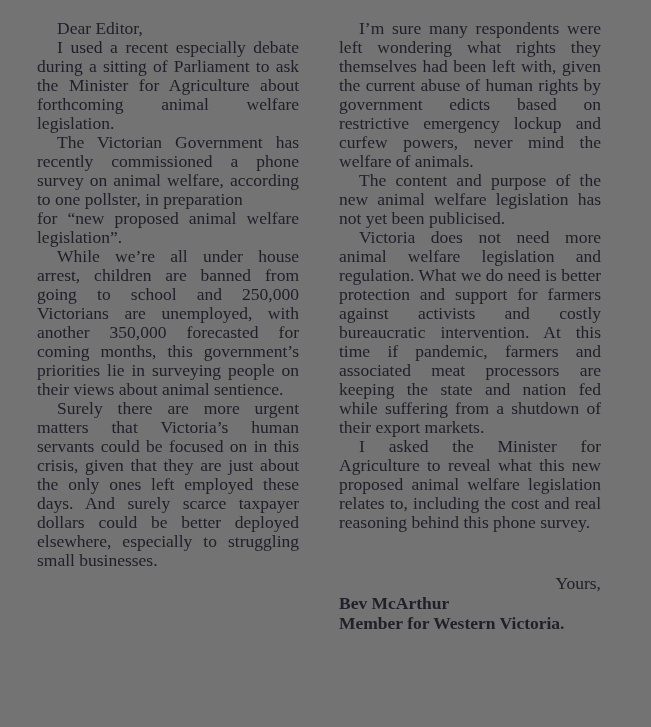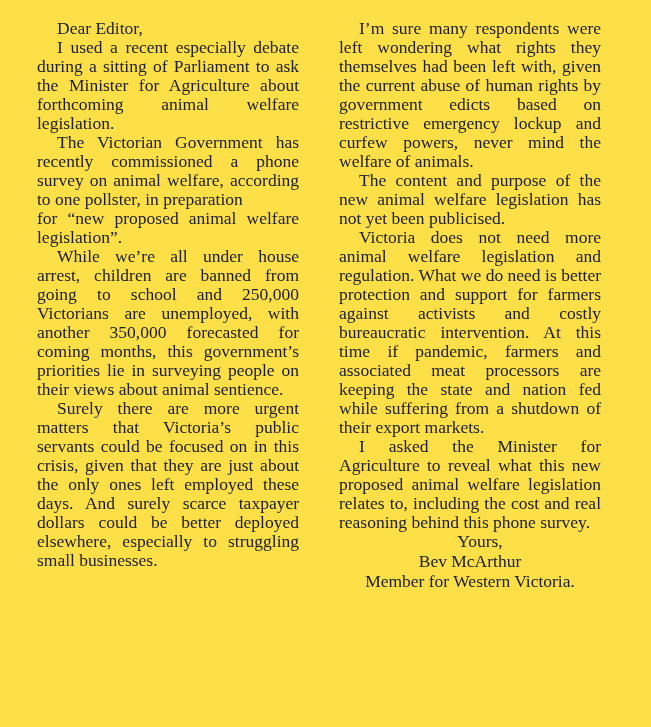--- a/index.html
+++ b/index.html
@@ -5,21 +5,21 @@
   html, body {
     margin: 0;
     padding: 0;
     background: #ffffff;
   }
   .page {
     position: relative;
     width: 651px;
     height: 727px;
     box-sizing: border-box;
-    background: #fde047;
+    background: #737373;
     color: #20202b;
     padding: 19px 50px 0 37px;
     overflow: hidden;
     font-family: "Liberation Serif", "DejaVu Serif", serif;
   }
   .columns {
     display: flex;
     gap: 40px;
   }
   .col {
@@ -38,43 +38,44 @@
     text-indent: 20px;
     text-align: left;
   }
   .col p.continuation {
     text-indent: 0;
   }
   .col p.space-before {
     margin-top: 0;
   }
   .col p.closing {
-    text-align: center;
+    text-align: right;
+    margin-top: 42px;
   }
   .signature {
-    font-weight: normal;
-    text-align: center;
+    font-weight: bold;
+    text-align: left;
   }
   .signature div {
     line-height: 20px;
   }
 </style>
 </head>
 <body>
 
 <div class="page">
   <div class="columns">
 
     <div class="col">
       <p class="salutation">Dear Editor,</p>
       <p>I used a recent especially debate during a sitting of Parliament to ask the Minister for Agriculture about forthcoming animal welfare legislation.</p>
       <p>The Victorian Government has recently commissioned a phone survey on animal welfare, according to one pollster, in preparation</p>
       <p class="continuation">for “new proposed animal welfare legislation”.</p>
       <p>While we’re all under house arrest, children are banned from going to school and 250,000 Victorians are unemployed, with another 350,000 forecasted for coming months, this government’s priorities lie in surveying people on their views about animal sentience.</p>
-      <p>Surely there are more urgent matters that Victoria’s public servants could be focused on in this crisis, given that they are just about the only ones left employed these days. And surely scarce taxpayer dollars could be better deployed elsewhere, especially to struggling small businesses.</p>
+      <p>Surely there are more urgent matters that Victoria’s human servants could be focused on in this crisis, given that they are just about the only ones left employed these days. And surely scarce taxpayer dollars could be better deployed elsewhere, especially to struggling small businesses.</p>
     </div>
 
     <div class="col">
       <p>I’m sure many respondents were left wondering what rights they themselves had been left with, given the current abuse of human rights by government edicts based on restrictive emergency lockup and curfew powers, never mind the welfare of animals.</p>
       <p>The content and purpose of the new animal welfare legislation has not yet been publicised.</p>
       <p class="space-before">Victoria does not need more animal welfare legislation and regulation. What we do need is better protection and support for farmers against activists and costly bureaucratic intervention. At this time if pandemic, farmers and associated meat processors are keeping the state and nation fed while suffering from a shutdown of their export markets.</p>
       <p>I asked the Minister for Agriculture to reveal what this new proposed animal welfare legislation relates to, including the cost and real reasoning behind this phone survey.</p>
       <p class="closing">Yours,</p>
       <div class="signature">
         <div>Bev McArthur</div>

